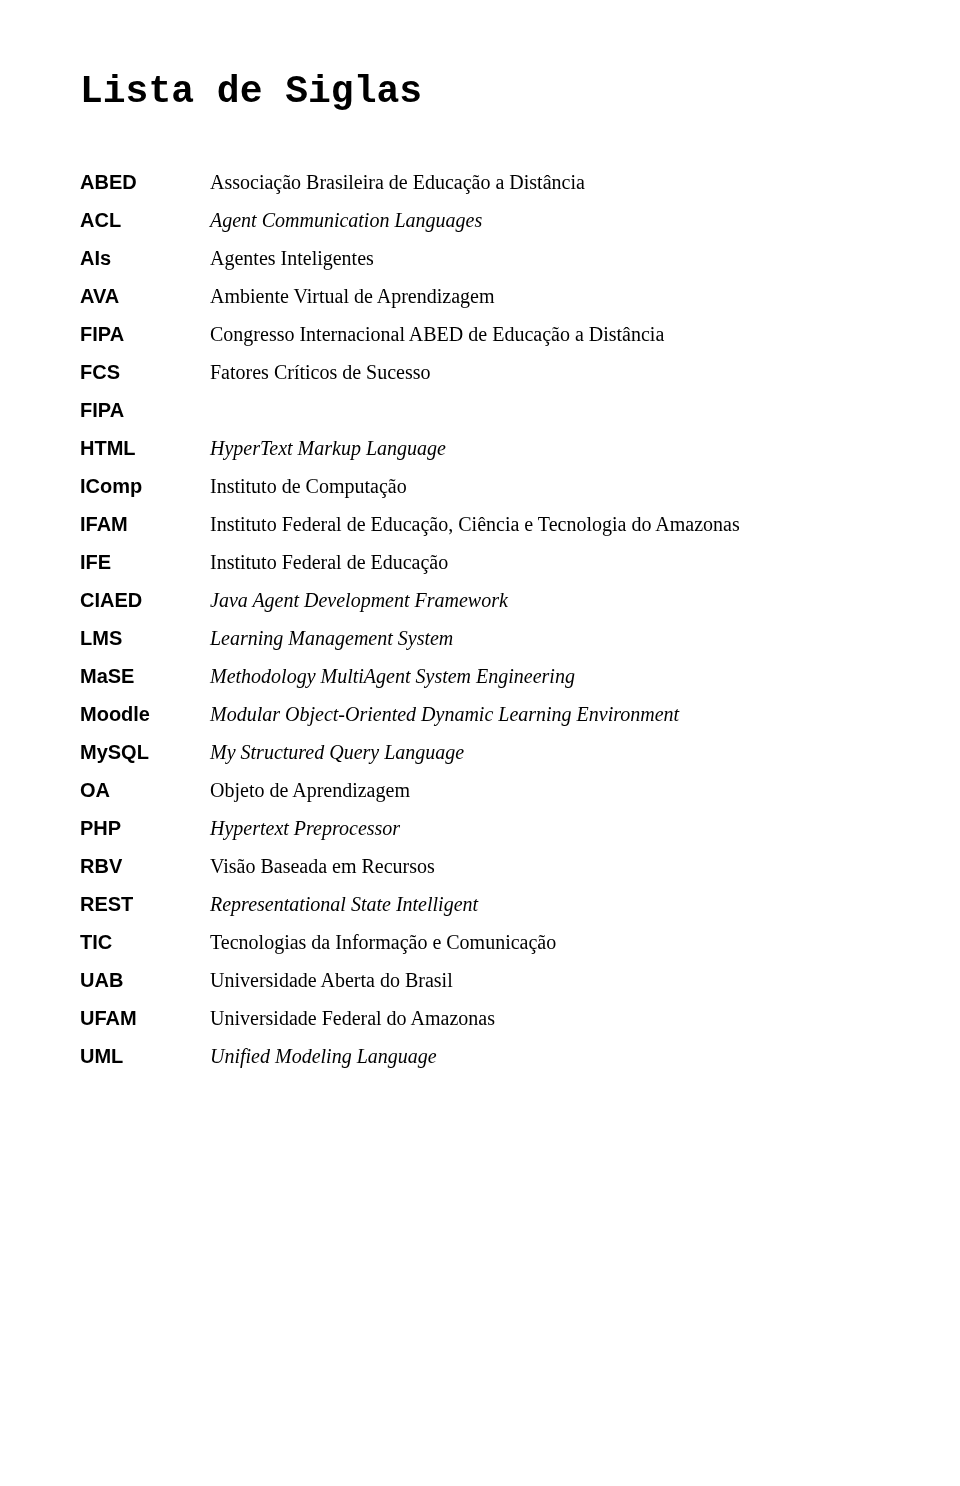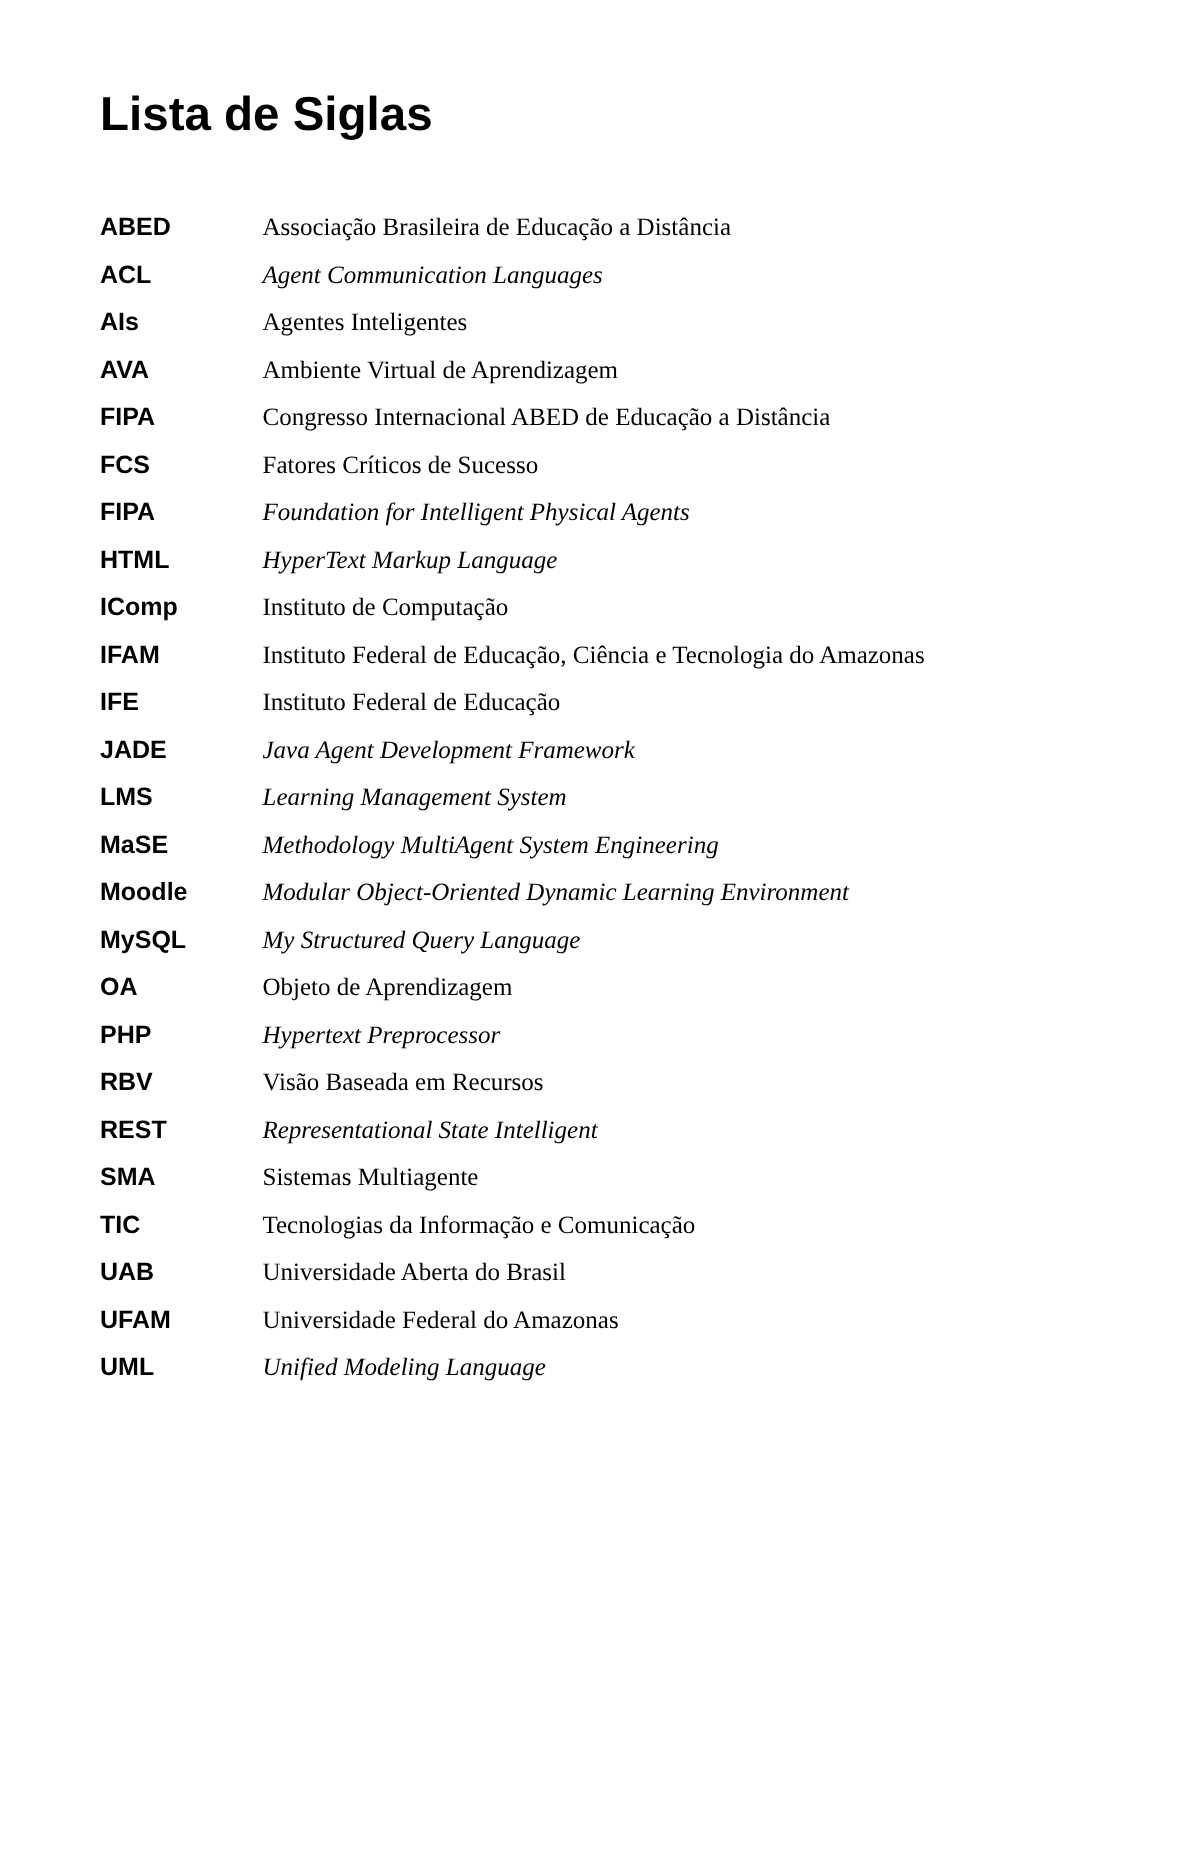--- a/index.html
+++ b/index.html
@@ -14,21 +14,21 @@
       color: #000000;
       padding: 60px 80px;
       font-size: 20px;
       line-height: 1.7;
     }
 
     h1 {
       font-size: 38px;
       font-weight: bold;
       margin-bottom: 40px;
-      font-family: Liberation Sans, sans-serif;
+      font-family: Liberation Mono, monospace;
     }
 
     .acronym-list {
       width: 100%;
     }
 
     .acronym-row {
       display: flex;
       align-items: flex-start;
       margin-bottom: 4px;
@@ -77,40 +77,39 @@
     <div class="acronym-row">
       <span class="acronym-abbr">FIPA</span>
       <span class="acronym-def normal">Congresso Internacional ABED de Educação a Distância</span>
     </div>
     <div class="acronym-row">
       <span class="acronym-abbr">FCS</span>
       <span class="acronym-def normal">Fatores Críticos de Sucesso</span>
     </div>
     <div class="acronym-row">
       <span class="acronym-abbr">FIPA</span>
-      <span class="acronym-def">Foundation for Intelligent Physical Agents</span>
     </div>
     <div class="acronym-row">
       <span class="acronym-abbr">HTML</span>
       <span class="acronym-def">HyperText Markup Language</span>
     </div>
     <div class="acronym-row">
       <span class="acronym-abbr">IComp</span>
       <span class="acronym-def normal">Instituto de Computação</span>
     </div>
     <div class="acronym-row">
       <span class="acronym-abbr">IFAM</span>
       <span class="acronym-def normal">Instituto Federal de Educação, Ciência e Tecnologia do Amazonas</span>
     </div>
     <div class="acronym-row">
       <span class="acronym-abbr">IFE</span>
       <span class="acronym-def normal">Instituto Federal de Educação</span>
     </div>
     <div class="acronym-row">
-      <span class="acronym-abbr">JADE</span>
+      <span class="acronym-abbr">CIAED</span>
       <span class="acronym-def">Java Agent Development Framework</span>
     </div>
     <div class="acronym-row">
       <span class="acronym-abbr">LMS</span>
       <span class="acronym-def">Learning Management System</span>
     </div>
     <div class="acronym-row">
       <span class="acronym-abbr">MaSE</span>
       <span class="acronym-def">Methodology MultiAgent System Engineering</span>
     </div>
@@ -132,24 +131,20 @@
     </div>
     <div class="acronym-row">
       <span class="acronym-abbr">RBV</span>
       <span class="acronym-def normal">Visão Baseada em Recursos</span>
     </div>
     <div class="acronym-row">
       <span class="acronym-abbr">REST</span>
       <span class="acronym-def">Representational State Intelligent</span>
     </div>
     <div class="acronym-row">
-      <span class="acronym-abbr">SMA</span>
-      <span class="acronym-def normal">Sistemas Multiagente</span>
-    </div>
-    <div class="acronym-row">
       <span class="acronym-abbr">TIC</span>
       <span class="acronym-def normal">Tecnologias da Informação e Comunicação</span>
     </div>
     <div class="acronym-row">
       <span class="acronym-abbr">UAB</span>
       <span class="acronym-def normal">Universidade Aberta do Brasil</span>
     </div>
     <div class="acronym-row">
       <span class="acronym-abbr">UFAM</span>
       <span class="acronym-def normal">Universidade Federal do Amazonas</span>

